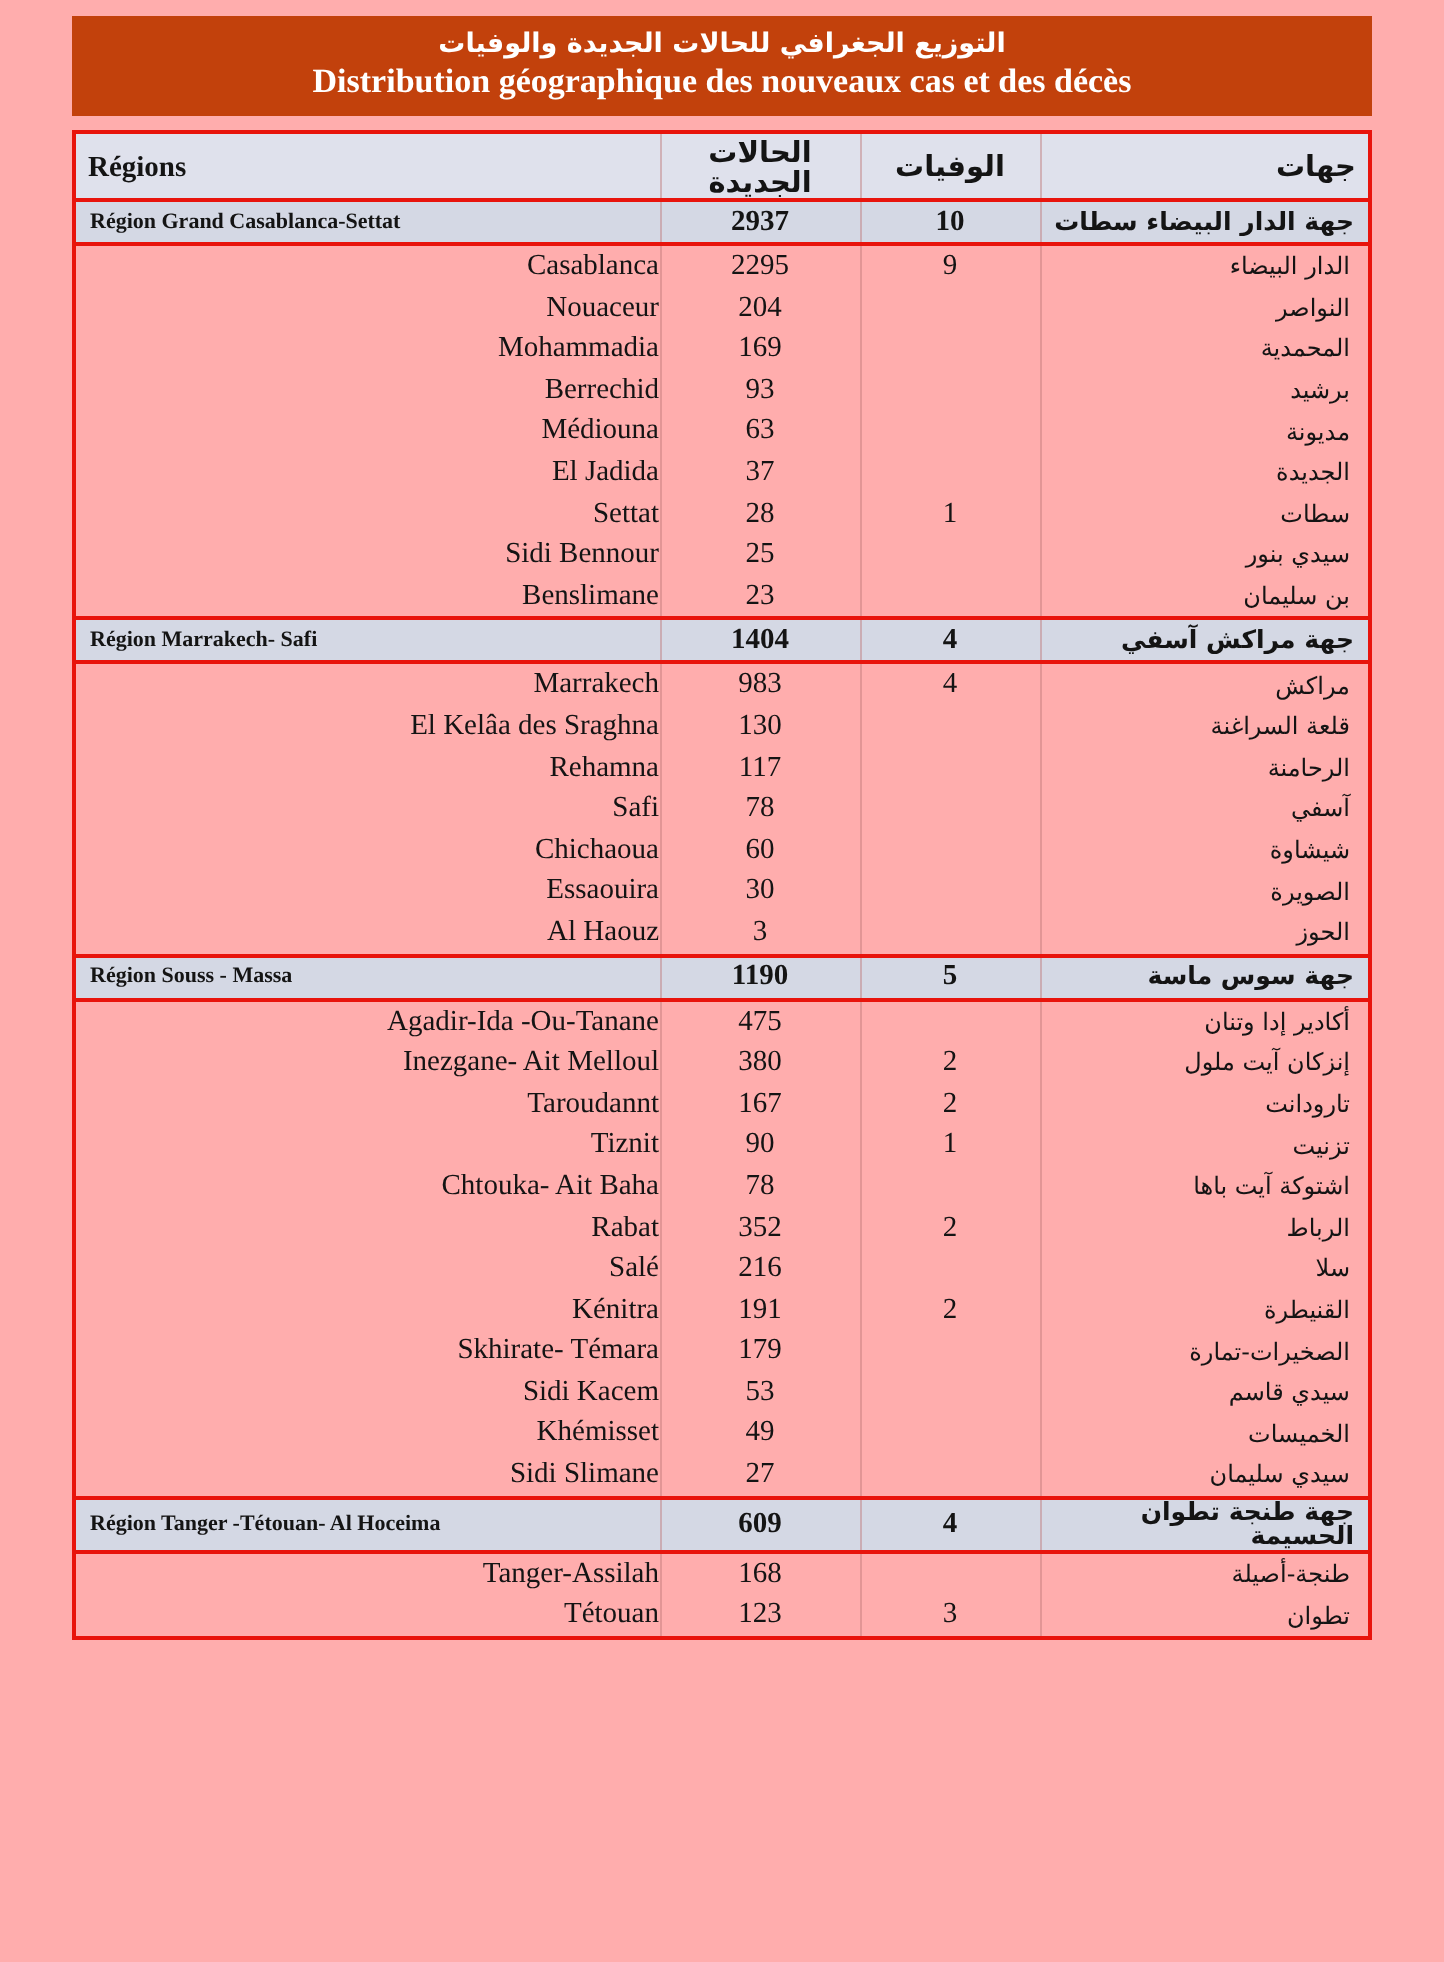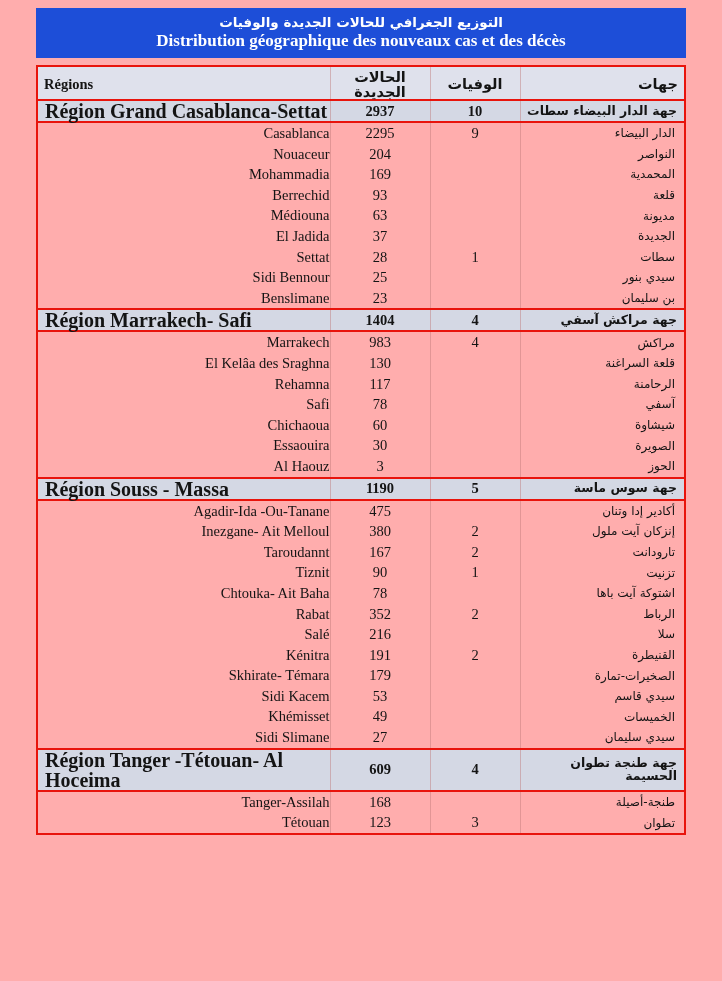--- a/index.html
+++ b/index.html
@@ -16,21 +16,21 @@
     position: relative;
   }
 
   
   #title-banner {
     position: absolute;
     left: 36px;
     top: 8px;
     width: 650px;
     height: 50px;
-    background: #1d4ed8;
+    background: #c2410c;
     box-sizing: border-box;
     display: flex;
     flex-direction: column;
     align-items: center;
     justify-content: center;
     gap: 1px;
   }
   #title-ar {
     color: #ffffff;
     font-family: "DejaVu Sans", sans-serif;
@@ -99,21 +99,21 @@
 
   
   tr.region-row td {
     background: #d4d8e4;
     height: 22px;
     font-weight: bold;
     border-top: 2px solid #e8140c;
     border-bottom: 2px solid #e8140c;
     box-sizing: border-box;
   }
-  tr.region-row .r-name { text-align: left; padding-left: 7px; font-size: 20px; }
+  tr.region-row .r-name { text-align: left; padding-left: 7px; font-size: 11px; }
   tr.region-row .r-num  { text-align: center; font-size: 14.5px; }
   tr.region-row .r-ar   { text-align: right; padding-right: 7px;
                           font-family: "DejaVu Sans", sans-serif; font-size: 12.5px; direction: rtl; }
 
   
   tr.prov-row td { background: #ffadad; }
   tr.prov-row .p-name { text-align: right;  padding-left: 9px; font-size: 14.5px; }
   tr.prov-row .p-num  { text-align: center; font-size: 14.5px; }
   tr.prov-row .p-ar   { text-align: right; padding-right: 9px;
                         font-family: "DejaVu Sans", sans-serif; font-size: 12px; direction: rtl; }
@@ -175,21 +175,21 @@
         <tr class="prov-row">
           <td class="p-name">Mohammadia</td>
           <td class="p-num sep-l">169</td>
           <td class="p-num sep-l"></td>
           <td class="p-ar sep-l">المحمدية</td>
         </tr>
         <tr class="prov-row">
           <td class="p-name">Berrechid</td>
           <td class="p-num sep-l">93</td>
           <td class="p-num sep-l"></td>
-          <td class="p-ar sep-l">قلعة</td>
+          <td class="p-ar sep-l">برشيد</td>
         </tr>
         <tr class="prov-row">
           <td class="p-name">Médiouna</td>
           <td class="p-num sep-l">63</td>
           <td class="p-num sep-l"></td>
           <td class="p-ar sep-l">مديونة</td>
         </tr>
         <tr class="prov-row">
           <td class="p-name">El Jadida</td>
           <td class="p-num sep-l">37</td>

